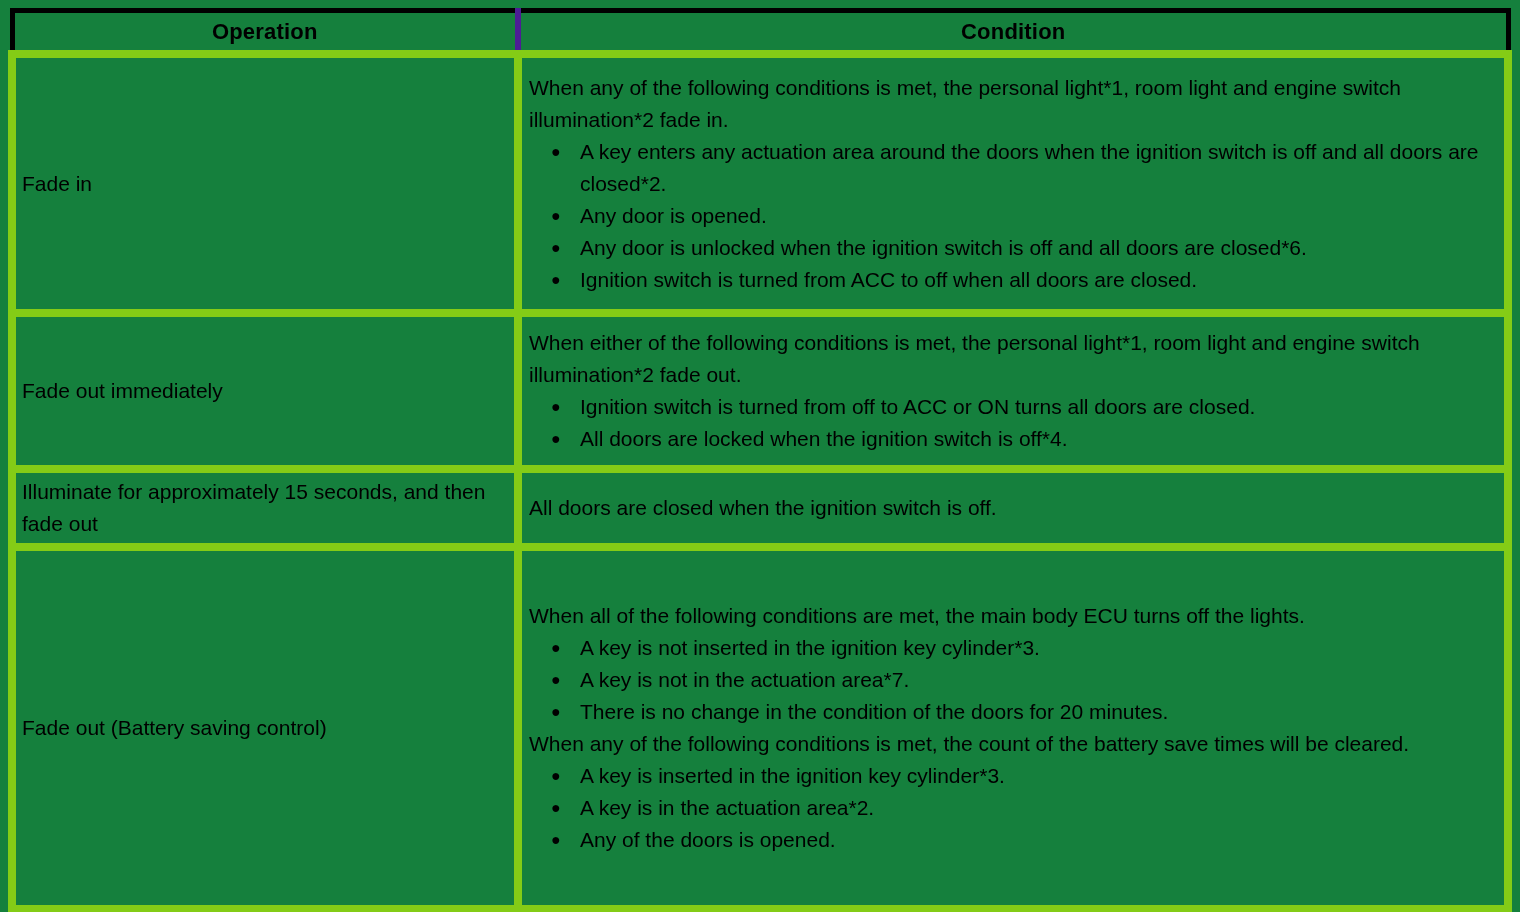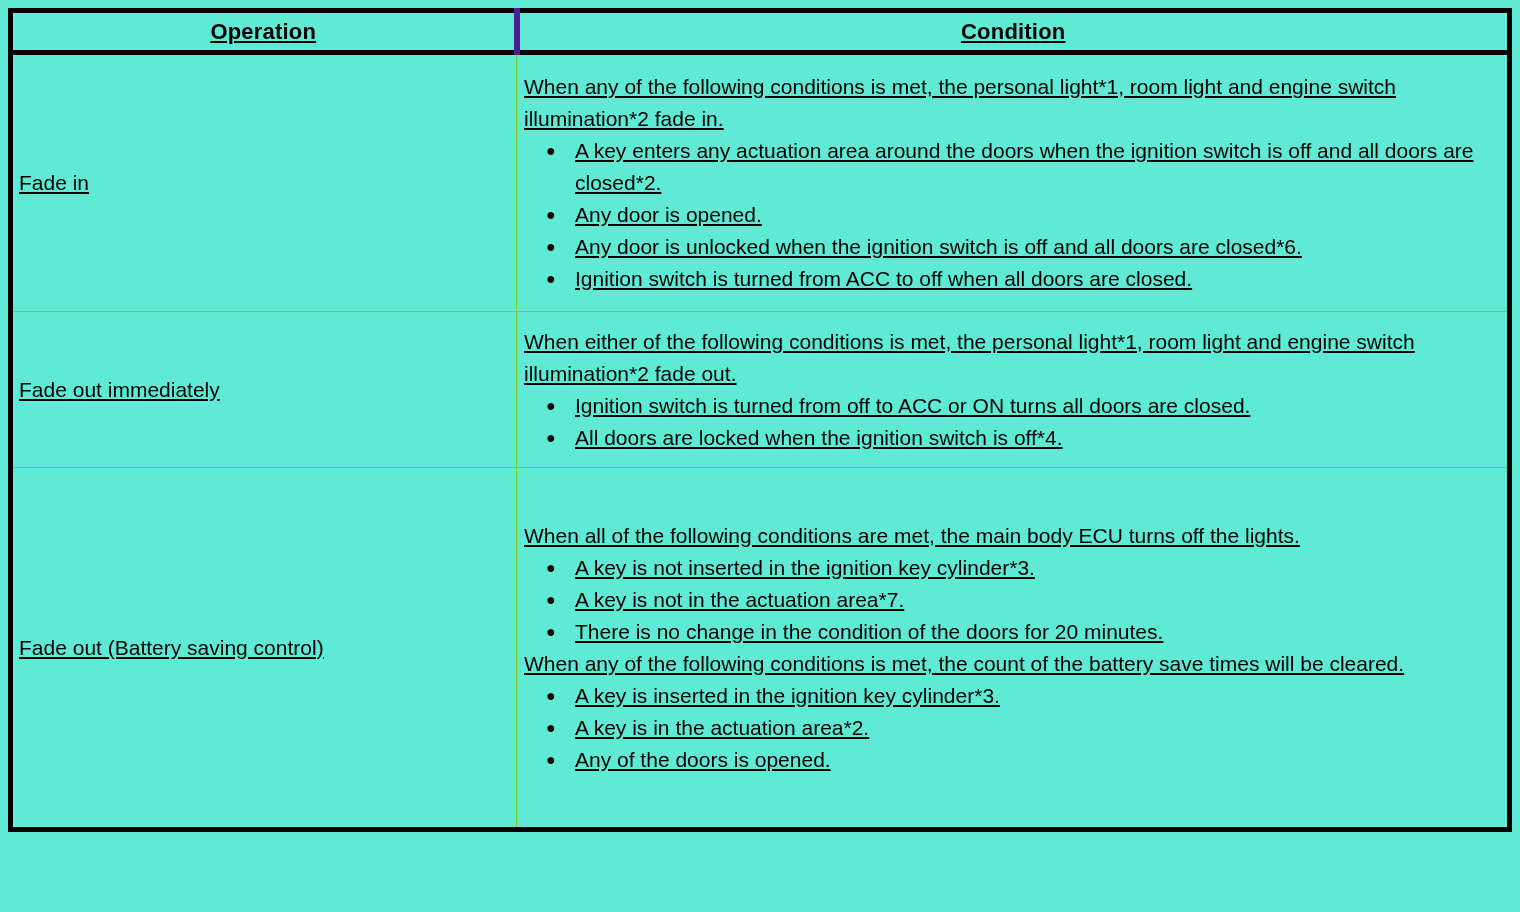--- a/index.html
+++ b/index.html
@@ -7,43 +7,42 @@
     padding: 0;
     background: #ffffff;
     color: #000000;
     font-family: "Liberation Sans", sans-serif;
   }
   .page {
     width: 1520px;
     height: 912px;
     box-sizing: border-box;
     padding: 8px;
-    background: #5eead4;
+    background: #15803d;
     overflow: hidden;
-    text-decoration: underline;
   }
   table.main {
     border-collapse: collapse;
     table-layout: fixed;
     width: 1504px;
     border: 5px solid #000000;
   }
   col.col-op { width: 506px; }
   th.hdr {
     border-bottom: 5px solid #000000;
     font-size: 22px;
     font-weight: bold;
     text-align: center;
     height: 33px;
     padding: 2px 6px;
     letter-spacing: 0.2px;
   }
   th.hdr + th.hdr { border-left: 6px solid #4c1d95; }
   td {
-    border: 1px solid #84cc16;
+    border: 8px solid #84cc16;
     font-size: 21px;
     line-height: 32px;
     vertical-align: middle;
     overflow: hidden;
   }
   td.op {
     padding: 3px 22px 3px 6px;
   }
   td.cond {
     padding: 8px 10px 8px 7px;
@@ -127,20 +126,28 @@
               </li>
               <li>
                 <span class="blt">●</span>
                 <span>All doors are locked when the ignition switch is off*4.</span>
               </li>
             </ul>
           </div>
         </td>
       </tr>
 
+      <tr class="r2">
+        <td class="op">Illuminate for approximately 15 seconds, and then fade out</td>
+        <td class="cond">
+          <div class="blocks">
+            <p class="para">All doors are closed when the ignition switch is off.</p>
+          </div>
+        </td>
+      </tr>
 
       <tr class="r3">
         <td class="op">Fade out (Battery saving control)</td>
         <td class="cond">
           <div class="blocks">
             <p class="para">When all of the following conditions are met, the main body ECU turns off the lights.</p>
             <ul class="bullets">
               <li>
                 <span class="blt">●</span>
                 <span>A key is not inserted in the ignition key cylinder*3.</span>

